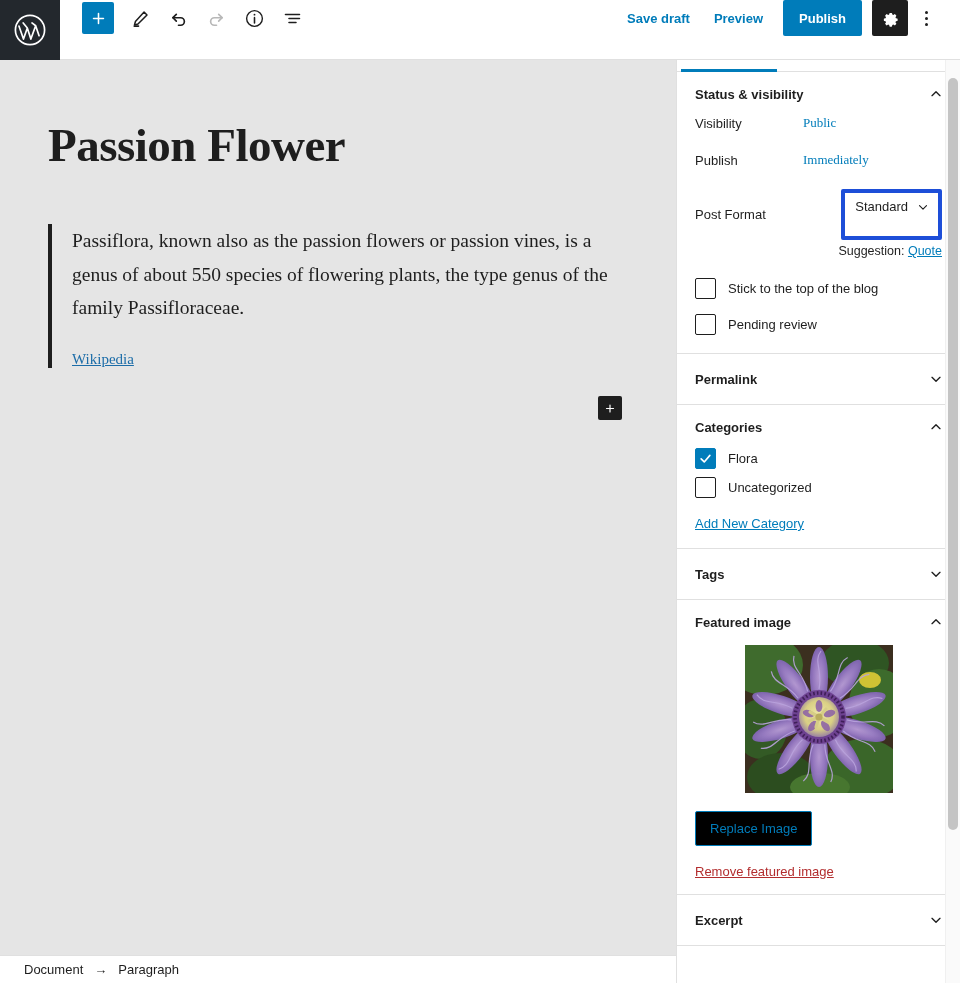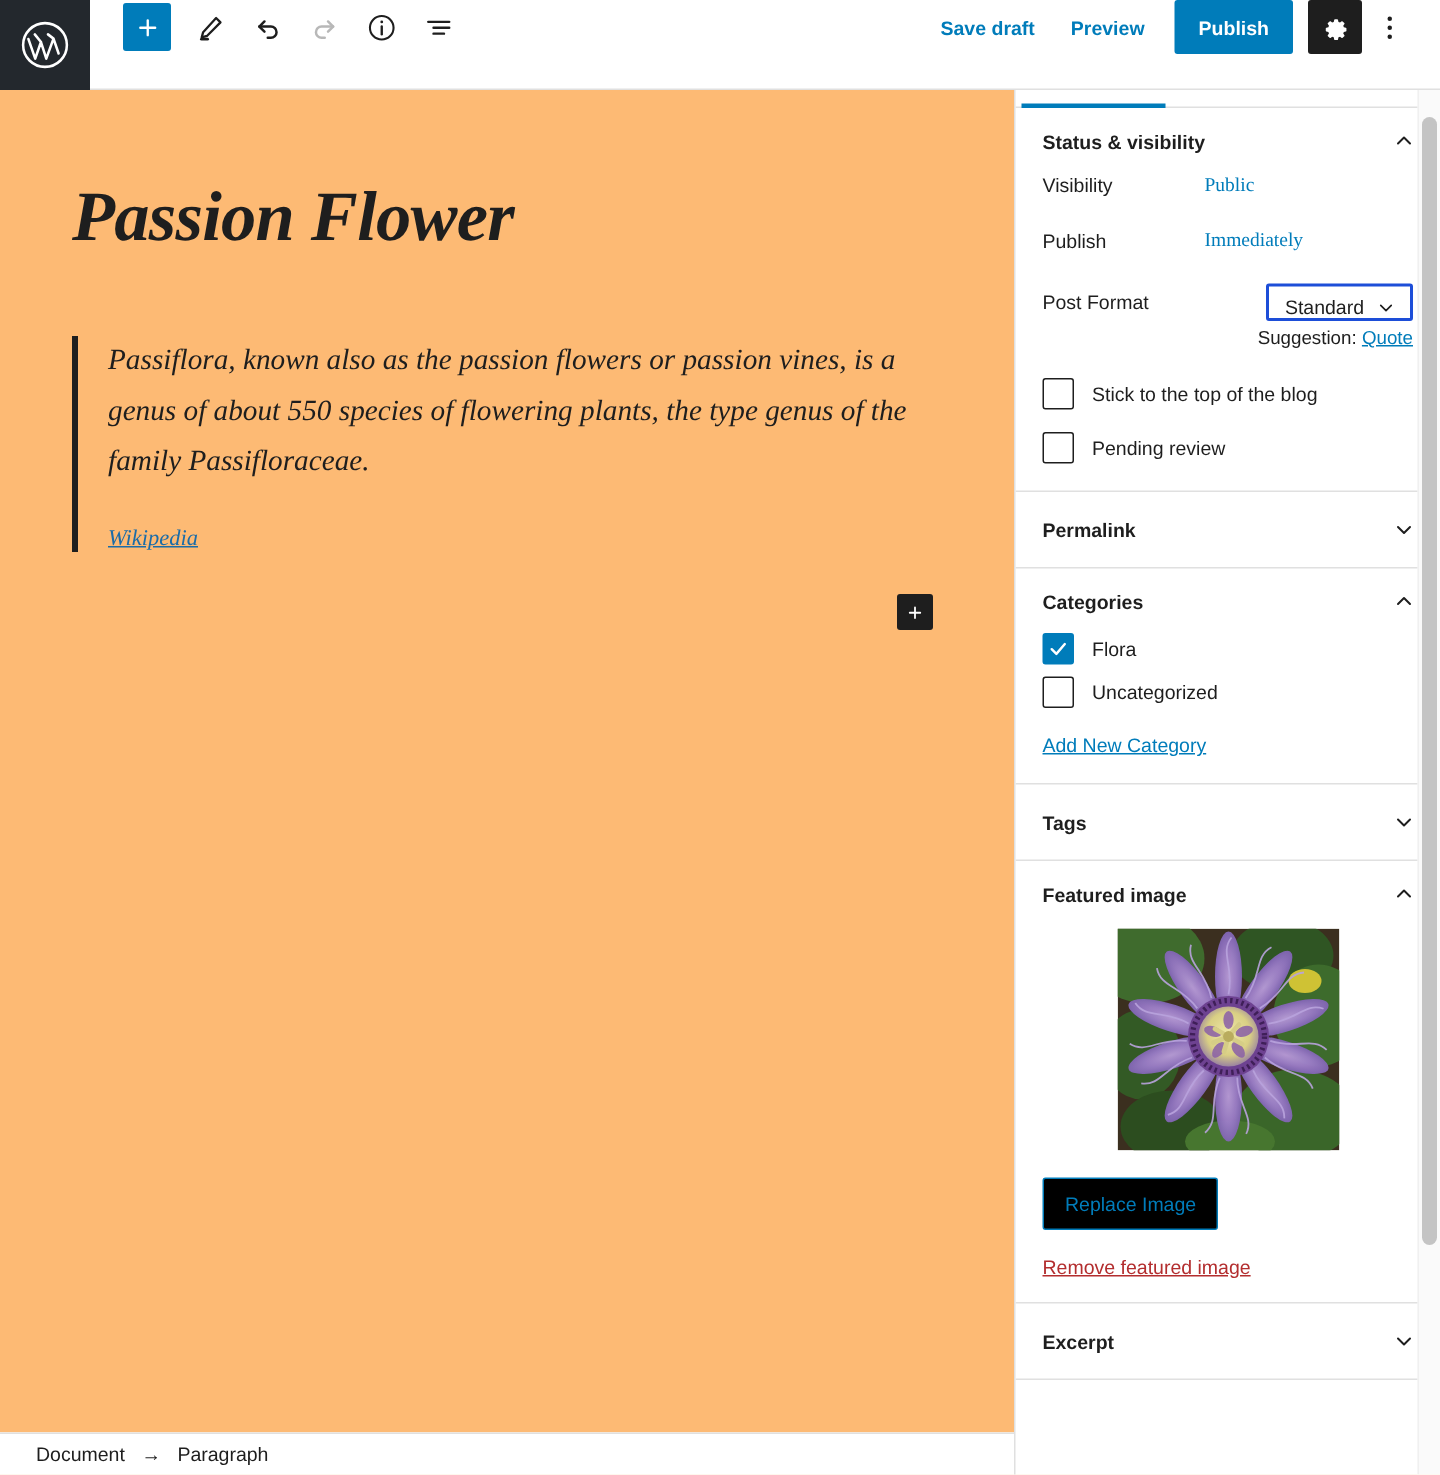--- a/index.html
+++ b/index.html
@@ -87,23 +87,22 @@
     cursor: pointer; margin-left: 2px;
     color: #1e1e1e;
   }
   .kebab-dot { width: 3px; height: 3px; border-radius: 50%; background: #1e1e1e; margin: 1.5px 0; }
 
   
   .canvas {
     position: absolute;
     top: 60px; left: 0;
     width: 676px; height: 895px;
-    background: #fdba74;
+    background: #e5e5e5;
     overflow: hidden;
-    font-style: italic;
   }
   .post-title {
     margin: 0;
     padding: 58px 48px 0 48px;
     font-family: "Liberation Serif", serif;
     font-size: 47px;
     font-weight: bold;
     color: #1e1e1e;
     letter-spacing: -0.5px;
     line-height: 1.15;
@@ -207,27 +206,27 @@
     font-size: 13px; color: #007cba;
     background: transparent; border: none;
     cursor: pointer; padding: 0;
     font-family: Liberation Serif, serif;
     text-align: left;
   }
   .row.format { margin-bottom: 4px; }
   .select-box {
     margin-left: auto;
     display: flex; align-items: center; gap: 8px;
-    border: 2px solid #1d4ed8;
+    border: 4px solid #1d4ed8;
     border-radius: 2px;
-    padding: 6px 8px 0 10px;
+    padding: 6px 8px 22px 10px;
     font-size: 13px; color: #1e1e1e;
     background: #fff; cursor: pointer;
     min-width: 98px;
-    justify-content: center;
+    justify-content: flex-start;
     font-family: "Liberation Sans", sans-serif;
   }
   .suggestion {
     text-align: right;
     font-size: 12.5px; color: #1e1e1e;
     margin-bottom: 20px;
   }
   .suggestion a {
     color: #007cba; text-decoration: underline; cursor: pointer;
   }

